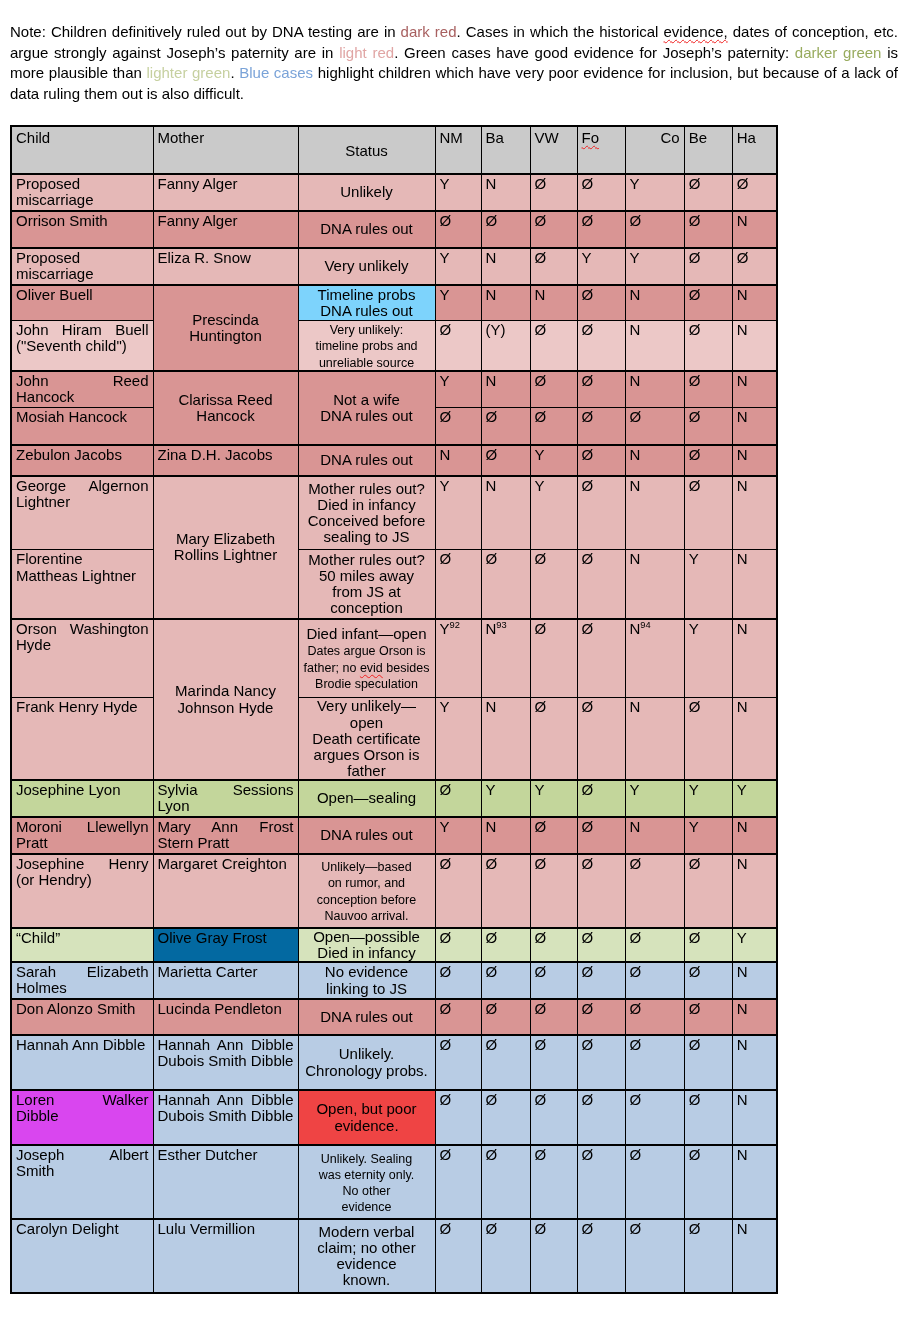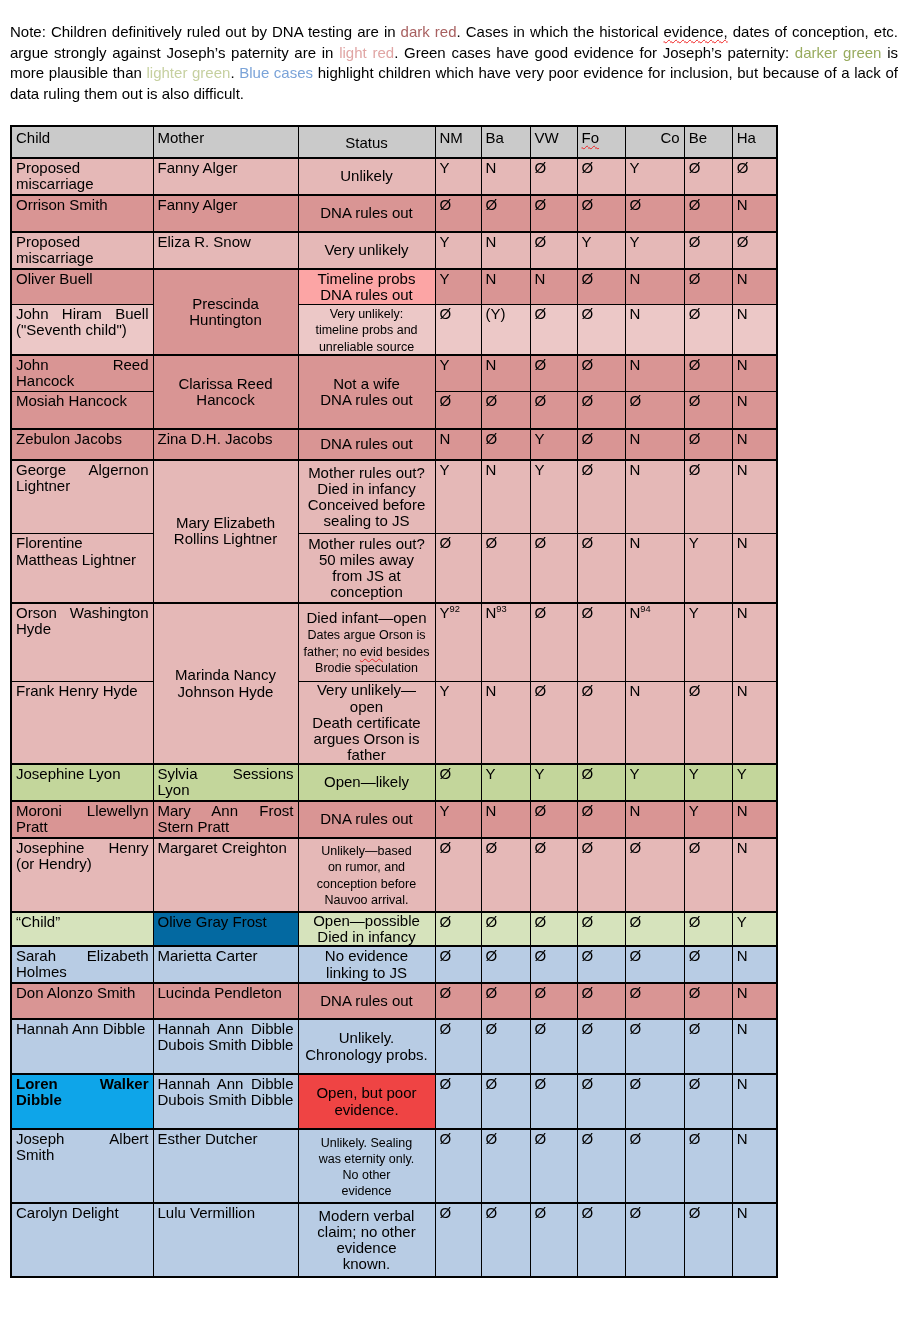--- a/index.html
+++ b/index.html
@@ -65,21 +65,21 @@
         <col style="width: 137px;">
         <col style="width: 46px;">
         <col style="width: 49px;">
         <col style="width: 47px;">
         <col style="width: 48px;">
         <col style="width: 48px;">
         <col style="width: 48px;">
         <col style="width: 45px;">
       </colgroup>
     <thead id="thead">
-        <tr class="gs" style="height: 32px;">
+        <tr class="gs" style="height: 48px;">
           <th class="hdr" style="background: rgb(202, 202, 202);"><span>Child</span></th>
           <th class="hdr" style="background: rgb(202, 202, 202);"><span>Mother</span></th>
           <th class="hdr hdr-status" style="background: rgb(202, 202, 202);"><span>Status</span></th>
           <th class="hdr" style="background: rgb(202, 202, 202);"><span>NM</span></th>
           <th class="hdr" style="background: rgb(202, 202, 202);"><span>Ba</span></th>
           <th class="hdr" style="background: rgb(202, 202, 202);"><span>VW</span></th>
           <th class="hdr" style="background: rgb(202, 202, 202);"><span class="sq">Fo</span></th>
           <th class="hdr" style="background: rgb(202, 202, 202); padding-left: 35px;"><span>Co</span></th>
           <th class="hdr" style="background: rgb(202, 202, 202);"><span>Be</span></th>
           <th class="hdr" style="background: rgb(202, 202, 202);"><span>Ha</span></th>
@@ -118,21 +118,21 @@
           <td class="c-val" style="background: rgb(229, 184, 183);">N</td>
           <td class="c-val" style="background: rgb(229, 184, 183);">Ø</td>
           <td class="c-val" style="background: rgb(229, 184, 183);">Y</td>
           <td class="c-val" style="background: rgb(229, 184, 183);">Y</td>
           <td class="c-val" style="background: rgb(229, 184, 183);">Ø</td>
           <td class="c-val" style="background: rgb(229, 184, 183);">Ø</td>
         </tr>
         <tr class="gs" style="height: 36px;">
           <td class="c-child" style="background: rgb(217, 149, 148);">Oliver Buell</td>
           <td class="c-mother merged" rowspan="2" style="background: rgb(217, 149, 148);">Prescinda Huntington</td>
-          <td class="c-status" style="background: #fca5a5; margin-left: 11px;"><span>Timeline probs</span><br><span>DNA rules out</span></td>
+          <td class="c-status" style="background: #7dd3fc; margin-left: 11px;"><span>Timeline probs</span><br><span>DNA rules out</span></td>
           <td class="c-val" style="background: rgb(217, 149, 148);">Y</td>
           <td class="c-val" style="background: rgb(217, 149, 148);">N</td>
           <td class="c-val" style="background: rgb(217, 149, 148);">N</td>
           <td class="c-val" style="background: rgb(217, 149, 148);">Ø</td>
           <td class="c-val" style="background: rgb(217, 149, 148);">N</td>
           <td class="c-val" style="background: rgb(217, 149, 148);">Ø</td>
           <td class="c-val" style="background: rgb(217, 149, 148);">N</td>
         </tr>
         <tr style="height: 50px;">
           <td class="c-child" style="background: rgb(236, 200, 199);">John Hiram Buell ("Seventh child")</td>
@@ -221,21 +221,21 @@
           <td class="c-val" style="background: rgb(229, 184, 183);">N</td>
           <td class="c-val" style="background: rgb(229, 184, 183);">Ø</td>
           <td class="c-val" style="background: rgb(229, 184, 183);">Ø</td>
           <td class="c-val" style="background: rgb(229, 184, 183);">N</td>
           <td class="c-val" style="background: rgb(229, 184, 183);">Ø</td>
           <td class="c-val" style="background: rgb(229, 184, 183);">N</td>
         </tr>
         <tr class="gs" style="height: 36px;">
           <td class="c-child" style="background: rgb(195, 214, 155);">Josephine Lyon</td>
           <td class="c-mother" style="background: rgb(195, 214, 155);">Sylvia Sessions Lyon</td>
-          <td class="c-status" style="background: rgb(195, 214, 155);"><span>Open—likely</span></td>
+          <td class="c-status" style="background: rgb(195, 214, 155);"><span>Open—sealing</span></td>
           <td class="c-val" style="background: rgb(195, 214, 155);">Ø</td>
           <td class="c-val" style="background: rgb(195, 214, 155);">Y</td>
           <td class="c-val" style="background: rgb(195, 214, 155);">Y</td>
           <td class="c-val" style="background: rgb(195, 214, 155);">Ø</td>
           <td class="c-val" style="background: rgb(195, 214, 155);">Y</td>
           <td class="c-val" style="background: rgb(195, 214, 155);">Y</td>
           <td class="c-val" style="background: rgb(195, 214, 155);">Y</td>
         </tr>
         <tr class="gs" style="height: 37px;">
           <td class="c-child" style="background: rgb(217, 149, 148);">Moroni Llewellyn Pratt</td>
@@ -303,21 +303,21 @@
           <td class="c-status" style="background: rgb(184, 204, 228);"><span>Unlikely.</span><br><span>Chronology probs.</span></td>
           <td class="c-val" style="background: rgb(184, 204, 228);">Ø</td>
           <td class="c-val" style="background: rgb(184, 204, 228);">Ø</td>
           <td class="c-val" style="background: rgb(184, 204, 228);">Ø</td>
           <td class="c-val" style="background: rgb(184, 204, 228);">Ø</td>
           <td class="c-val" style="background: rgb(184, 204, 228);">Ø</td>
           <td class="c-val" style="background: rgb(184, 204, 228);">Ø</td>
           <td class="c-val" style="background: rgb(184, 204, 228);">N</td>
         </tr>
         <tr class="gs" style="height: 55px;">
-          <td class="c-child" style="background: #0ea5e9; font-weight: bold;">Loren Walker Dibble</td>
+          <td class="c-child" style="background: #d946ef;">Loren Walker Dibble</td>
           <td class="c-mother" style="background: rgb(184, 204, 228);">Hannah Ann Dibble Dubois Smith Dibble</td>
           <td class="c-status" style="background: #ef4444;"><span>Open, but poor</span><br><span>evidence.</span></td>
           <td class="c-val" style="background: rgb(184, 204, 228);">Ø</td>
           <td class="c-val" style="background: rgb(184, 204, 228);">Ø</td>
           <td class="c-val" style="background: rgb(184, 204, 228);">Ø</td>
           <td class="c-val" style="background: rgb(184, 204, 228);">Ø</td>
           <td class="c-val" style="background: rgb(184, 204, 228);">Ø</td>
           <td class="c-val" style="background: rgb(184, 204, 228);">Ø</td>
           <td class="c-val" style="background: rgb(184, 204, 228);">N</td>
         </tr>

